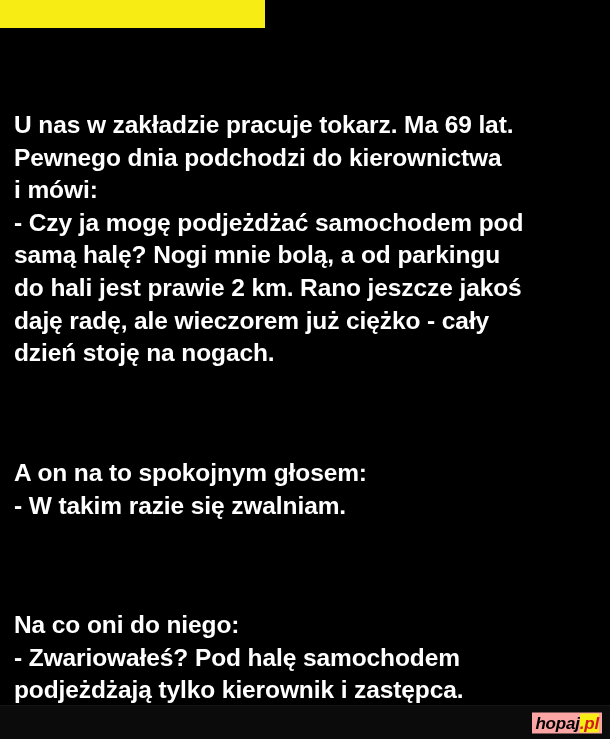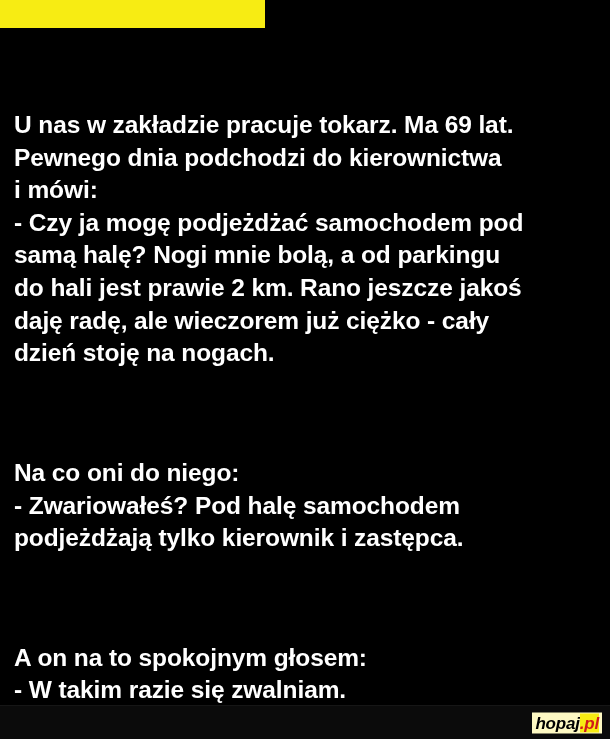--- a/index.html
+++ b/index.html
@@ -60,21 +60,21 @@
     position: absolute;
     right: 8px;
     top: 50%;
     transform: translateY(-50%);
     font-size: 17px;
     font-weight: bold;
     font-style: italic;
     line-height: 1;
     padding: 2px 3px;
     color: #000000;
-    background: #fef9c3;
+    background: #fca5a5;
     letter-spacing: -0.2px;
   }
   .watermark .tld {
     color: #d11a1a;
     background: #f7ec13;
   }
 </style>
 </head>
 <body>
 
@@ -86,25 +86,25 @@
 
   <div class="joke-body">
     <p class="para">U nas w zakładzie pracuje tokarz. Ma 69 lat.
 Pewnego dnia podchodzi do kierownictwa
 i mówi:
 - Czy ja mogę podjeżdżać samochodem pod
 samą halę? Nogi mnie bolą, a od parkingu
 do hali jest prawie 2 km. Rano jeszcze jakoś
 daję radę, ale wieczorem już ciężko - cały
 dzień stoję na nogach.</p>
+    <p class="para">A on na to spokojnym głosem:
+- W takim razie się zwalniam.</p>
     <p class="para">Na co oni do niego:
 - Zwariowałeś? Pod halę samochodem
 podjeżdżają tylko kierownik i zastępca.</p>
-    <p class="para">A on na to spokojnym głosem:
-- W takim razie się zwalniam.</p>
     
   </div>
 
   <div class="footer-bar">
     <div class="watermark"><span>hopaj</span><span class="tld">.pl</span></div>
   </div>
 
 </div>
 
 </body></html>

